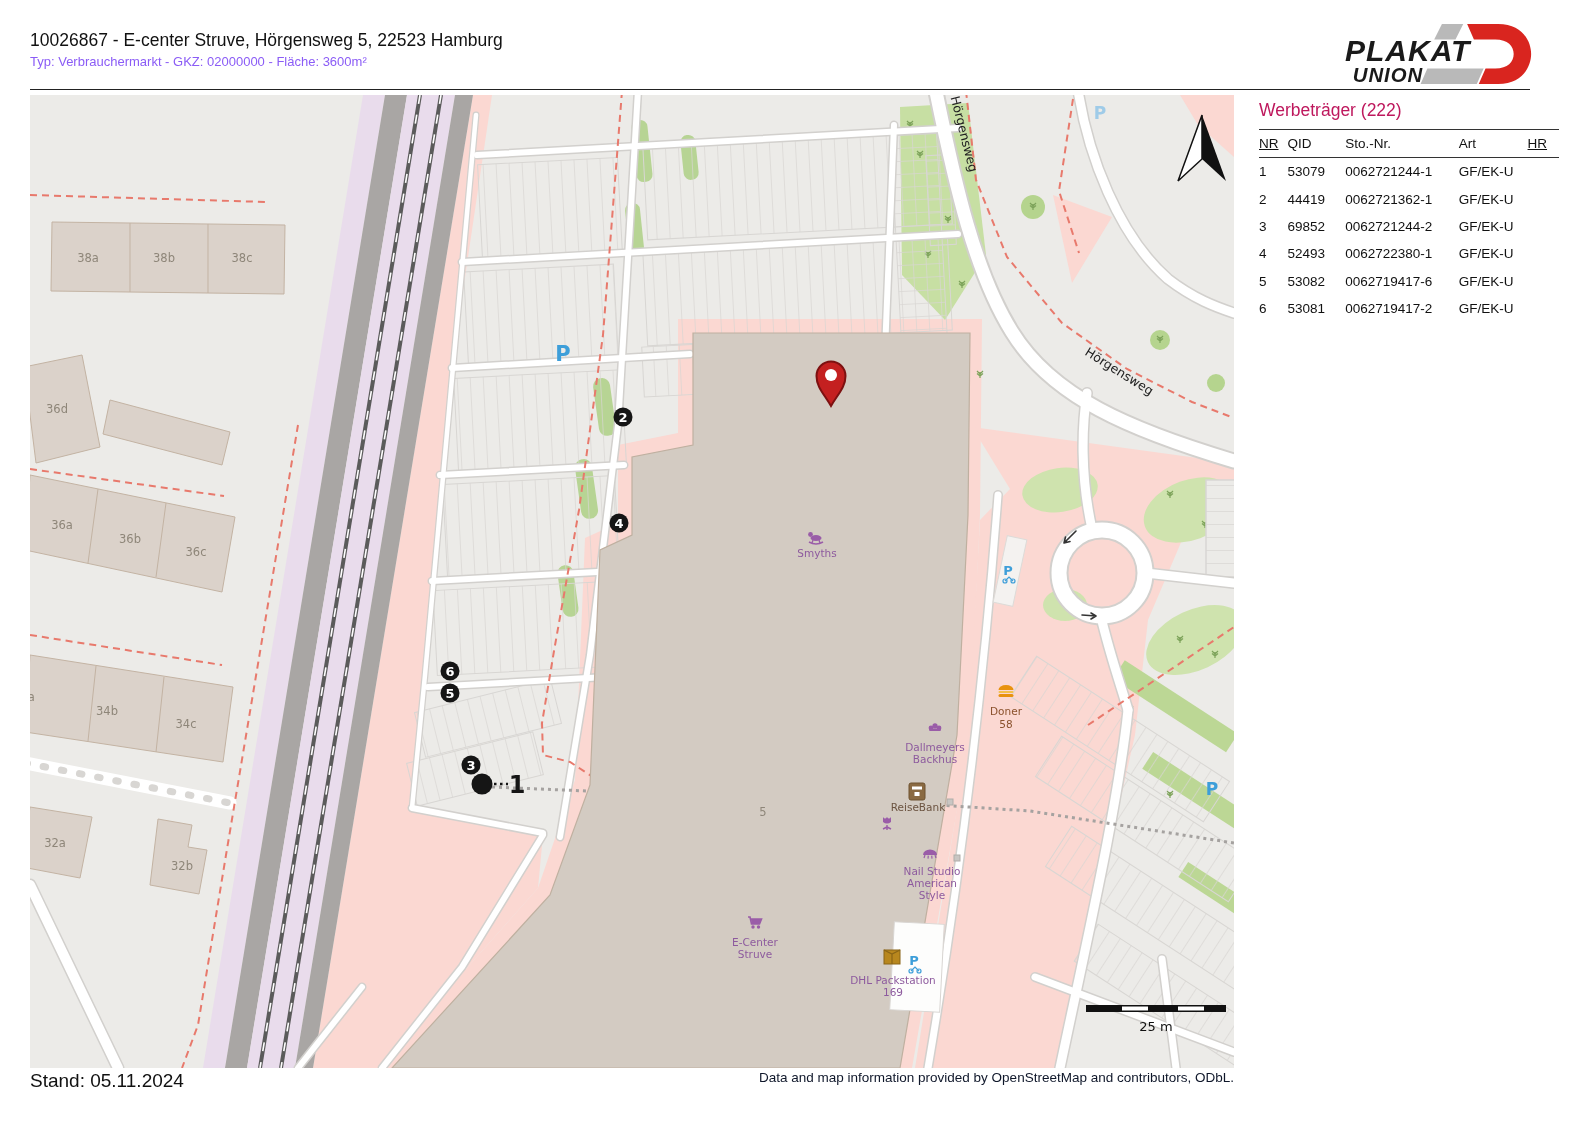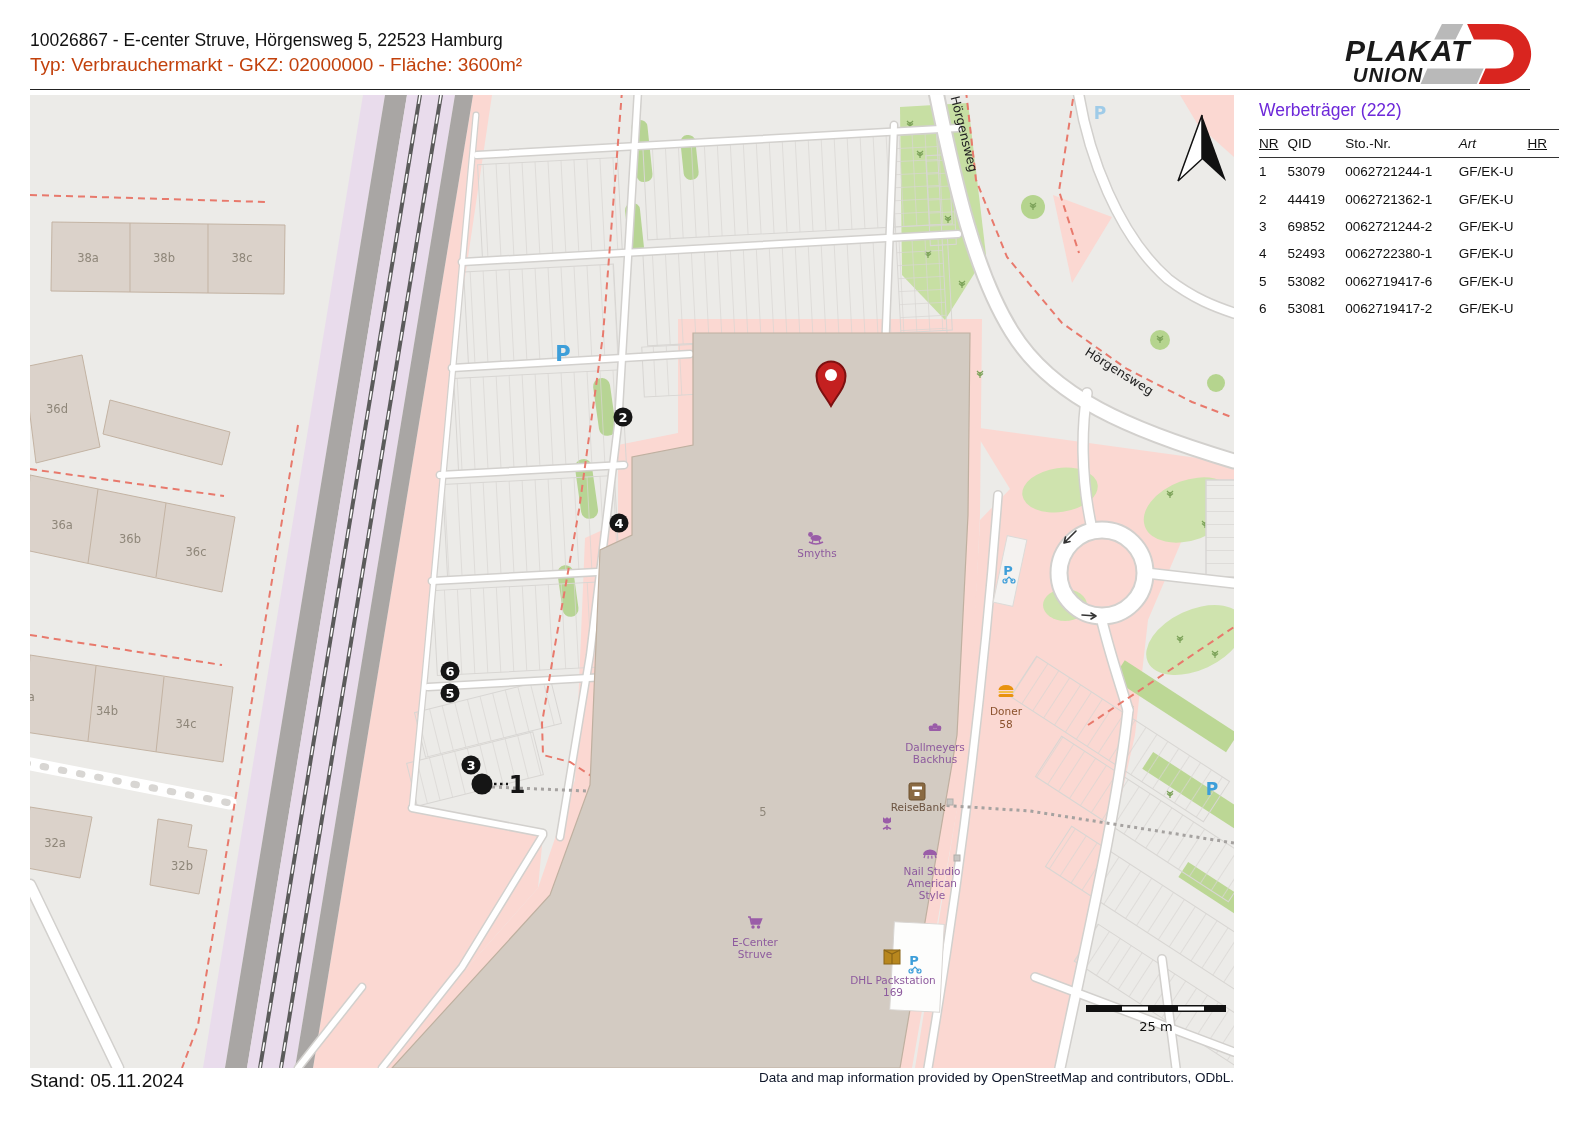--- a/index.html
+++ b/index.html
@@ -1,32 +1,32 @@
 <!DOCTYPE html>
 <html><head>
 <meta charset="utf-8">
 <style>
   html,body{margin:0;padding:0;background:#888;}
   .page{position:relative;width:1587px;height:1123px;background:#ffffff;overflow:hidden;
         font-family:"Liberation Sans",sans-serif;}
   
   .hdr-line1{position:absolute;left:30px;top:30px;font-size:17.5px;color:#111;text-align:center;}
-  .hdr-line2{position:absolute;left:30px;top:54px;font-size:19px;color:#c2410c;}
+  .hdr-line2{position:absolute;left:30px;top:54px;font-size:13px;color:#8b5cf6;}
   .hdr-rule{position:absolute;left:30px;top:89px;width:1500px;height:0;border-top:1.6px solid #222;}
   .logo{position:absolute;left:1342px;top:22px;width:195px;height:64px;}
   
   .map{position:absolute;left:30px;top:95px;width:1204px;height:973px;overflow:hidden;}
   
   .panel{position:absolute;left:1259px;top:100px;width:300px;}
-  .panel-title{font-size:17.5px;color:#6d28d9;padding-bottom:8px;border-bottom:1.4px solid #333;}
+  .panel-title{font-size:17.5px;color:#be185d;padding-bottom:8px;border-bottom:1.4px solid #333;}
   table.wt{border-collapse:collapse;width:100%;margin-top:0;}
   table.wt th{font-size:13.5px;font-weight:400;color:#111;text-align:left;
               border-bottom:1.4px solid #333;padding:6px 0 6px 0;}
   table.wt td{font-size:13.5px;color:#111;padding:6.2px 0 6.2px 0;}
-  .c-nr{width:28px;text-decoration:underline;} .c-qid{width:57px;} .c-sto{width:112px;} .c-art{width:68px;font-style:italic;} .c-hr{width:31px;text-decoration:underline;}
+  .c-nr{width:28px;text-decoration:underline;} .c-qid{width:57px;} .c-sto{width:112px;} .c-art{width:68px;} .c-hr{width:31px;text-decoration:underline;}
   
   .ftr-stand{position:absolute;left:30px;top:1070px;font-size:19px;color:#111;}
   .ftr-attr{position:absolute;right:353px;top:1070px;font-size:13.5px;color:#0f172a;}
   
   .bl{font-family:"DejaVu Sans",sans-serif;font-size:11.5px;fill:#8e8679;}
   .street{font-family:"DejaVu Sans",sans-serif;font-size:12.5px;fill:#222;}
   .poi{font-family:"DejaVu Sans",sans-serif;font-size:10.5px;fill:#8d5a9e;}
   .poi-brown{font-family:"DejaVu Sans",sans-serif;font-size:10.5px;fill:#8a512c;}
   .poi-bank{font-family:"DejaVu Sans",sans-serif;font-size:10.5px;fill:#6b5340;}
   .pblue{font-family:"DejaVu Sans",sans-serif;font-weight:bold;fill:#3d9ed9;}

